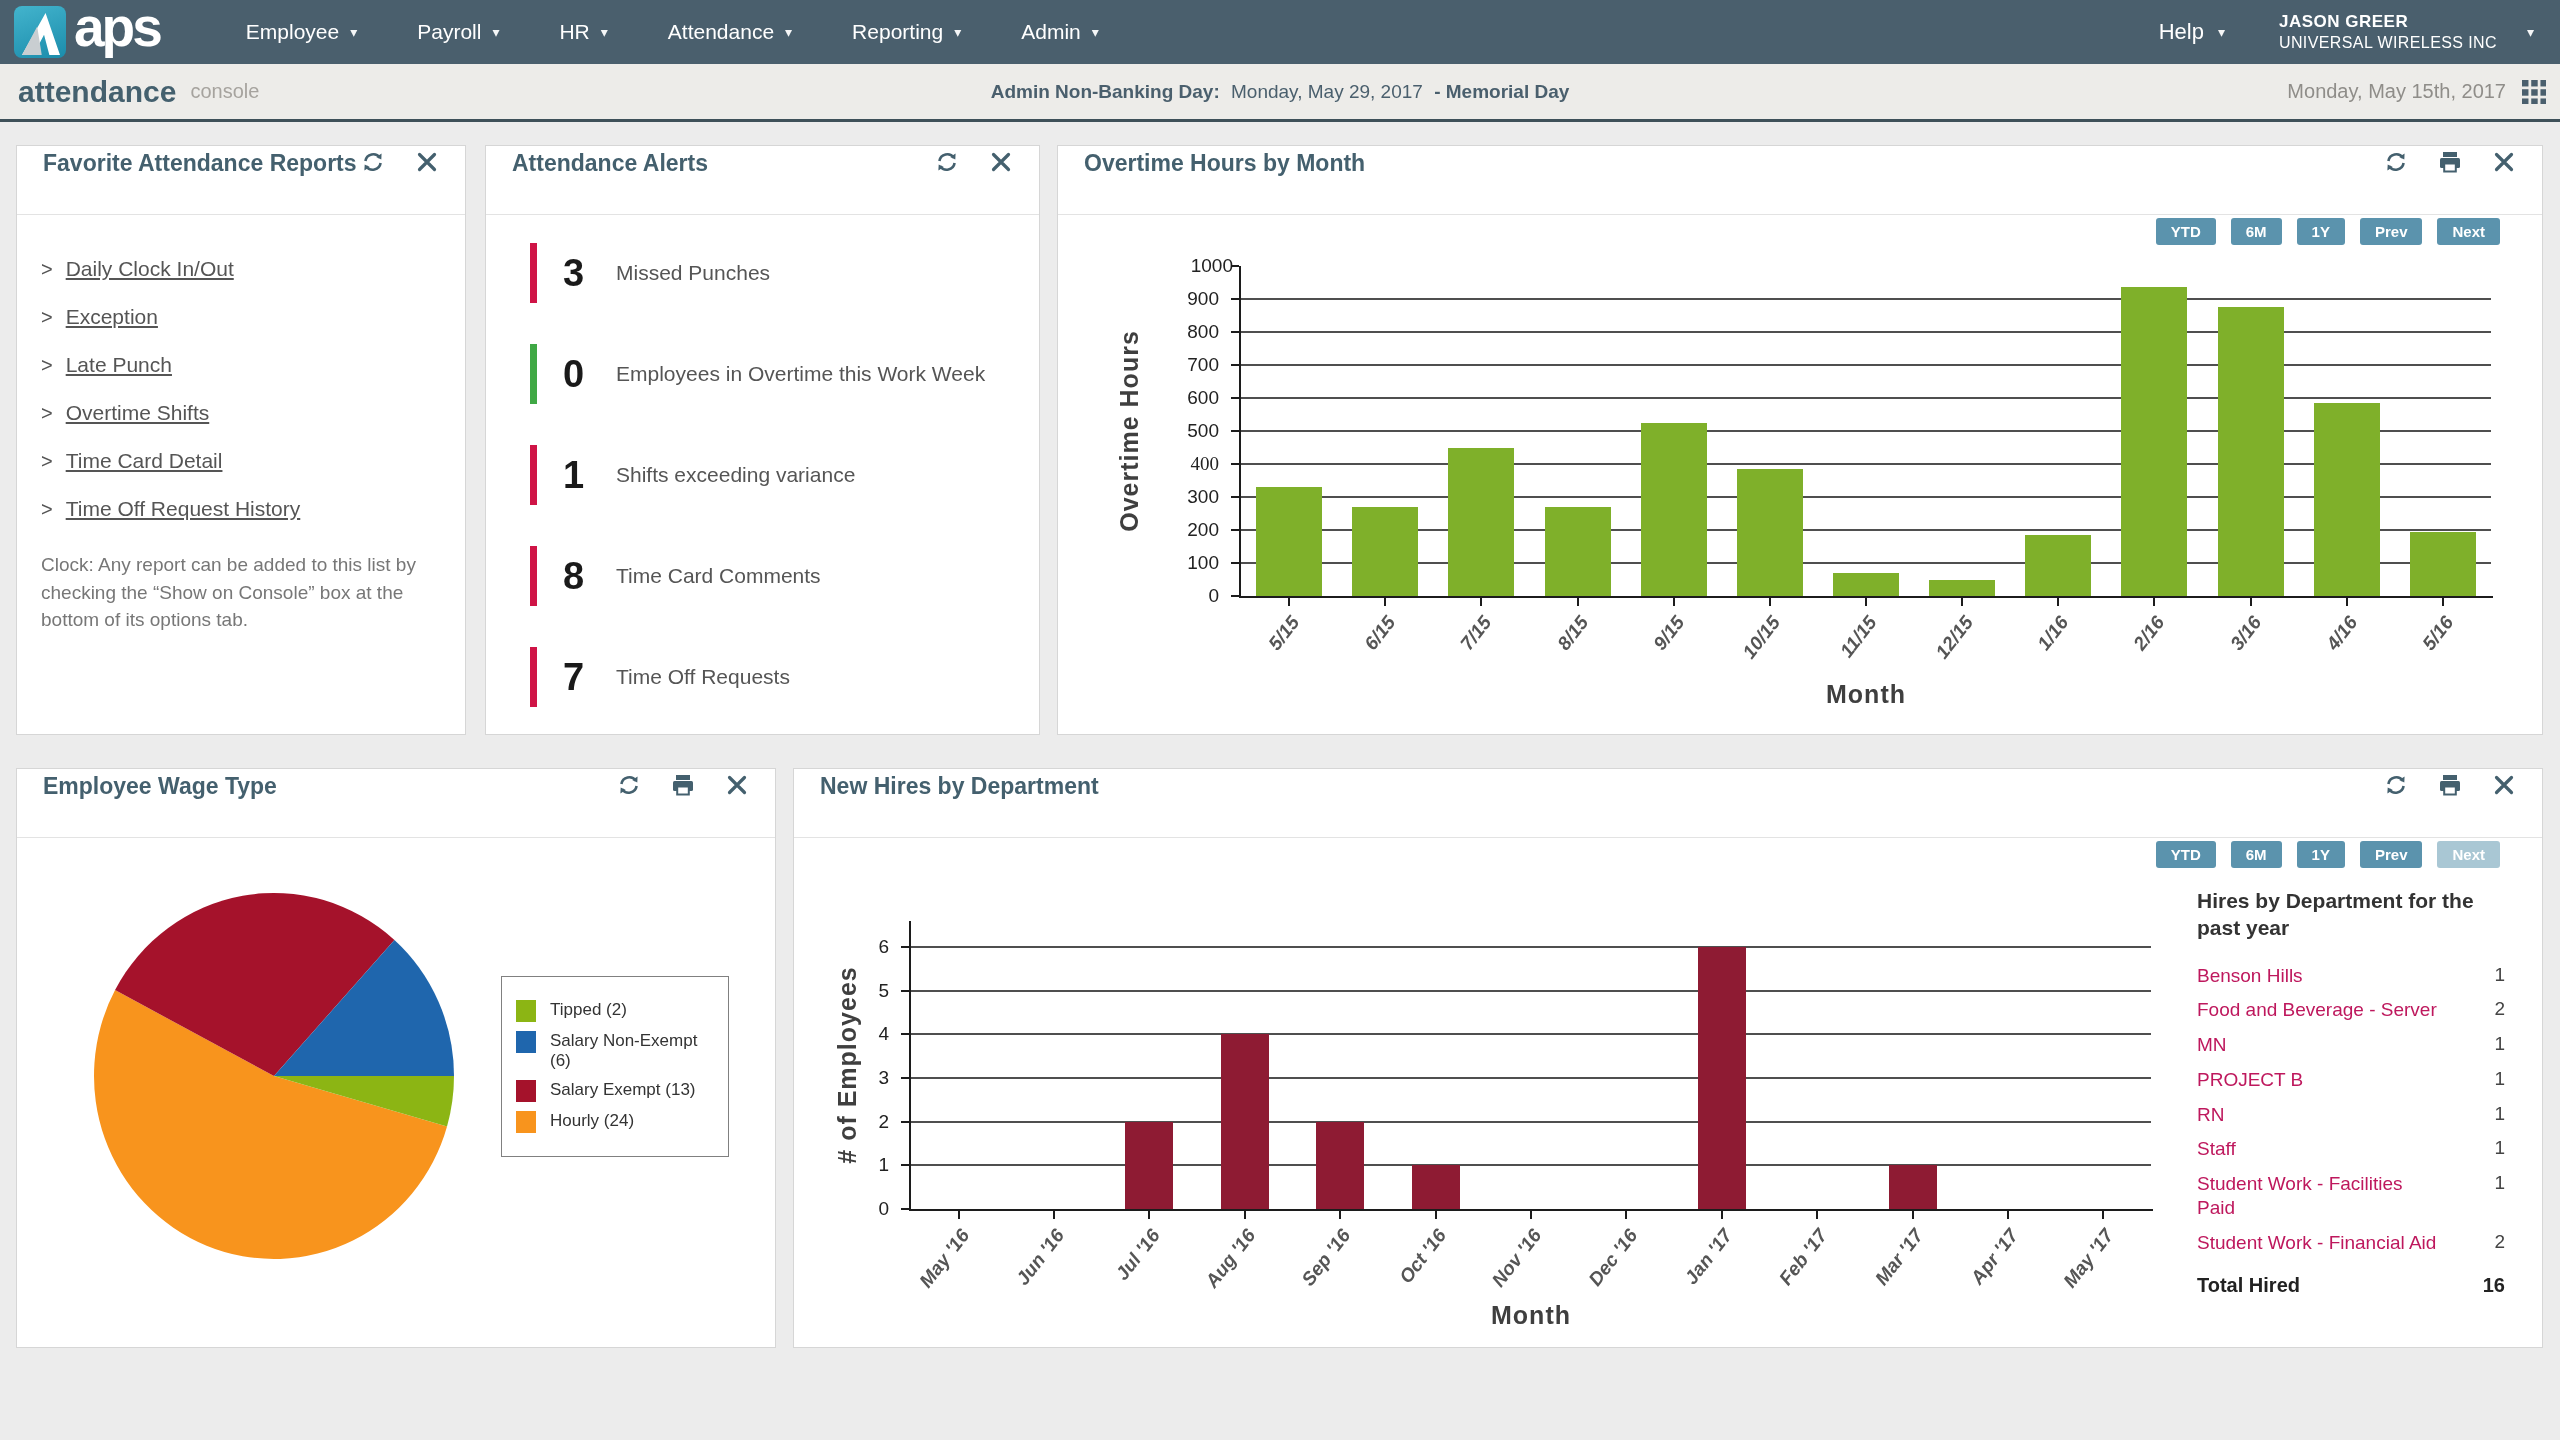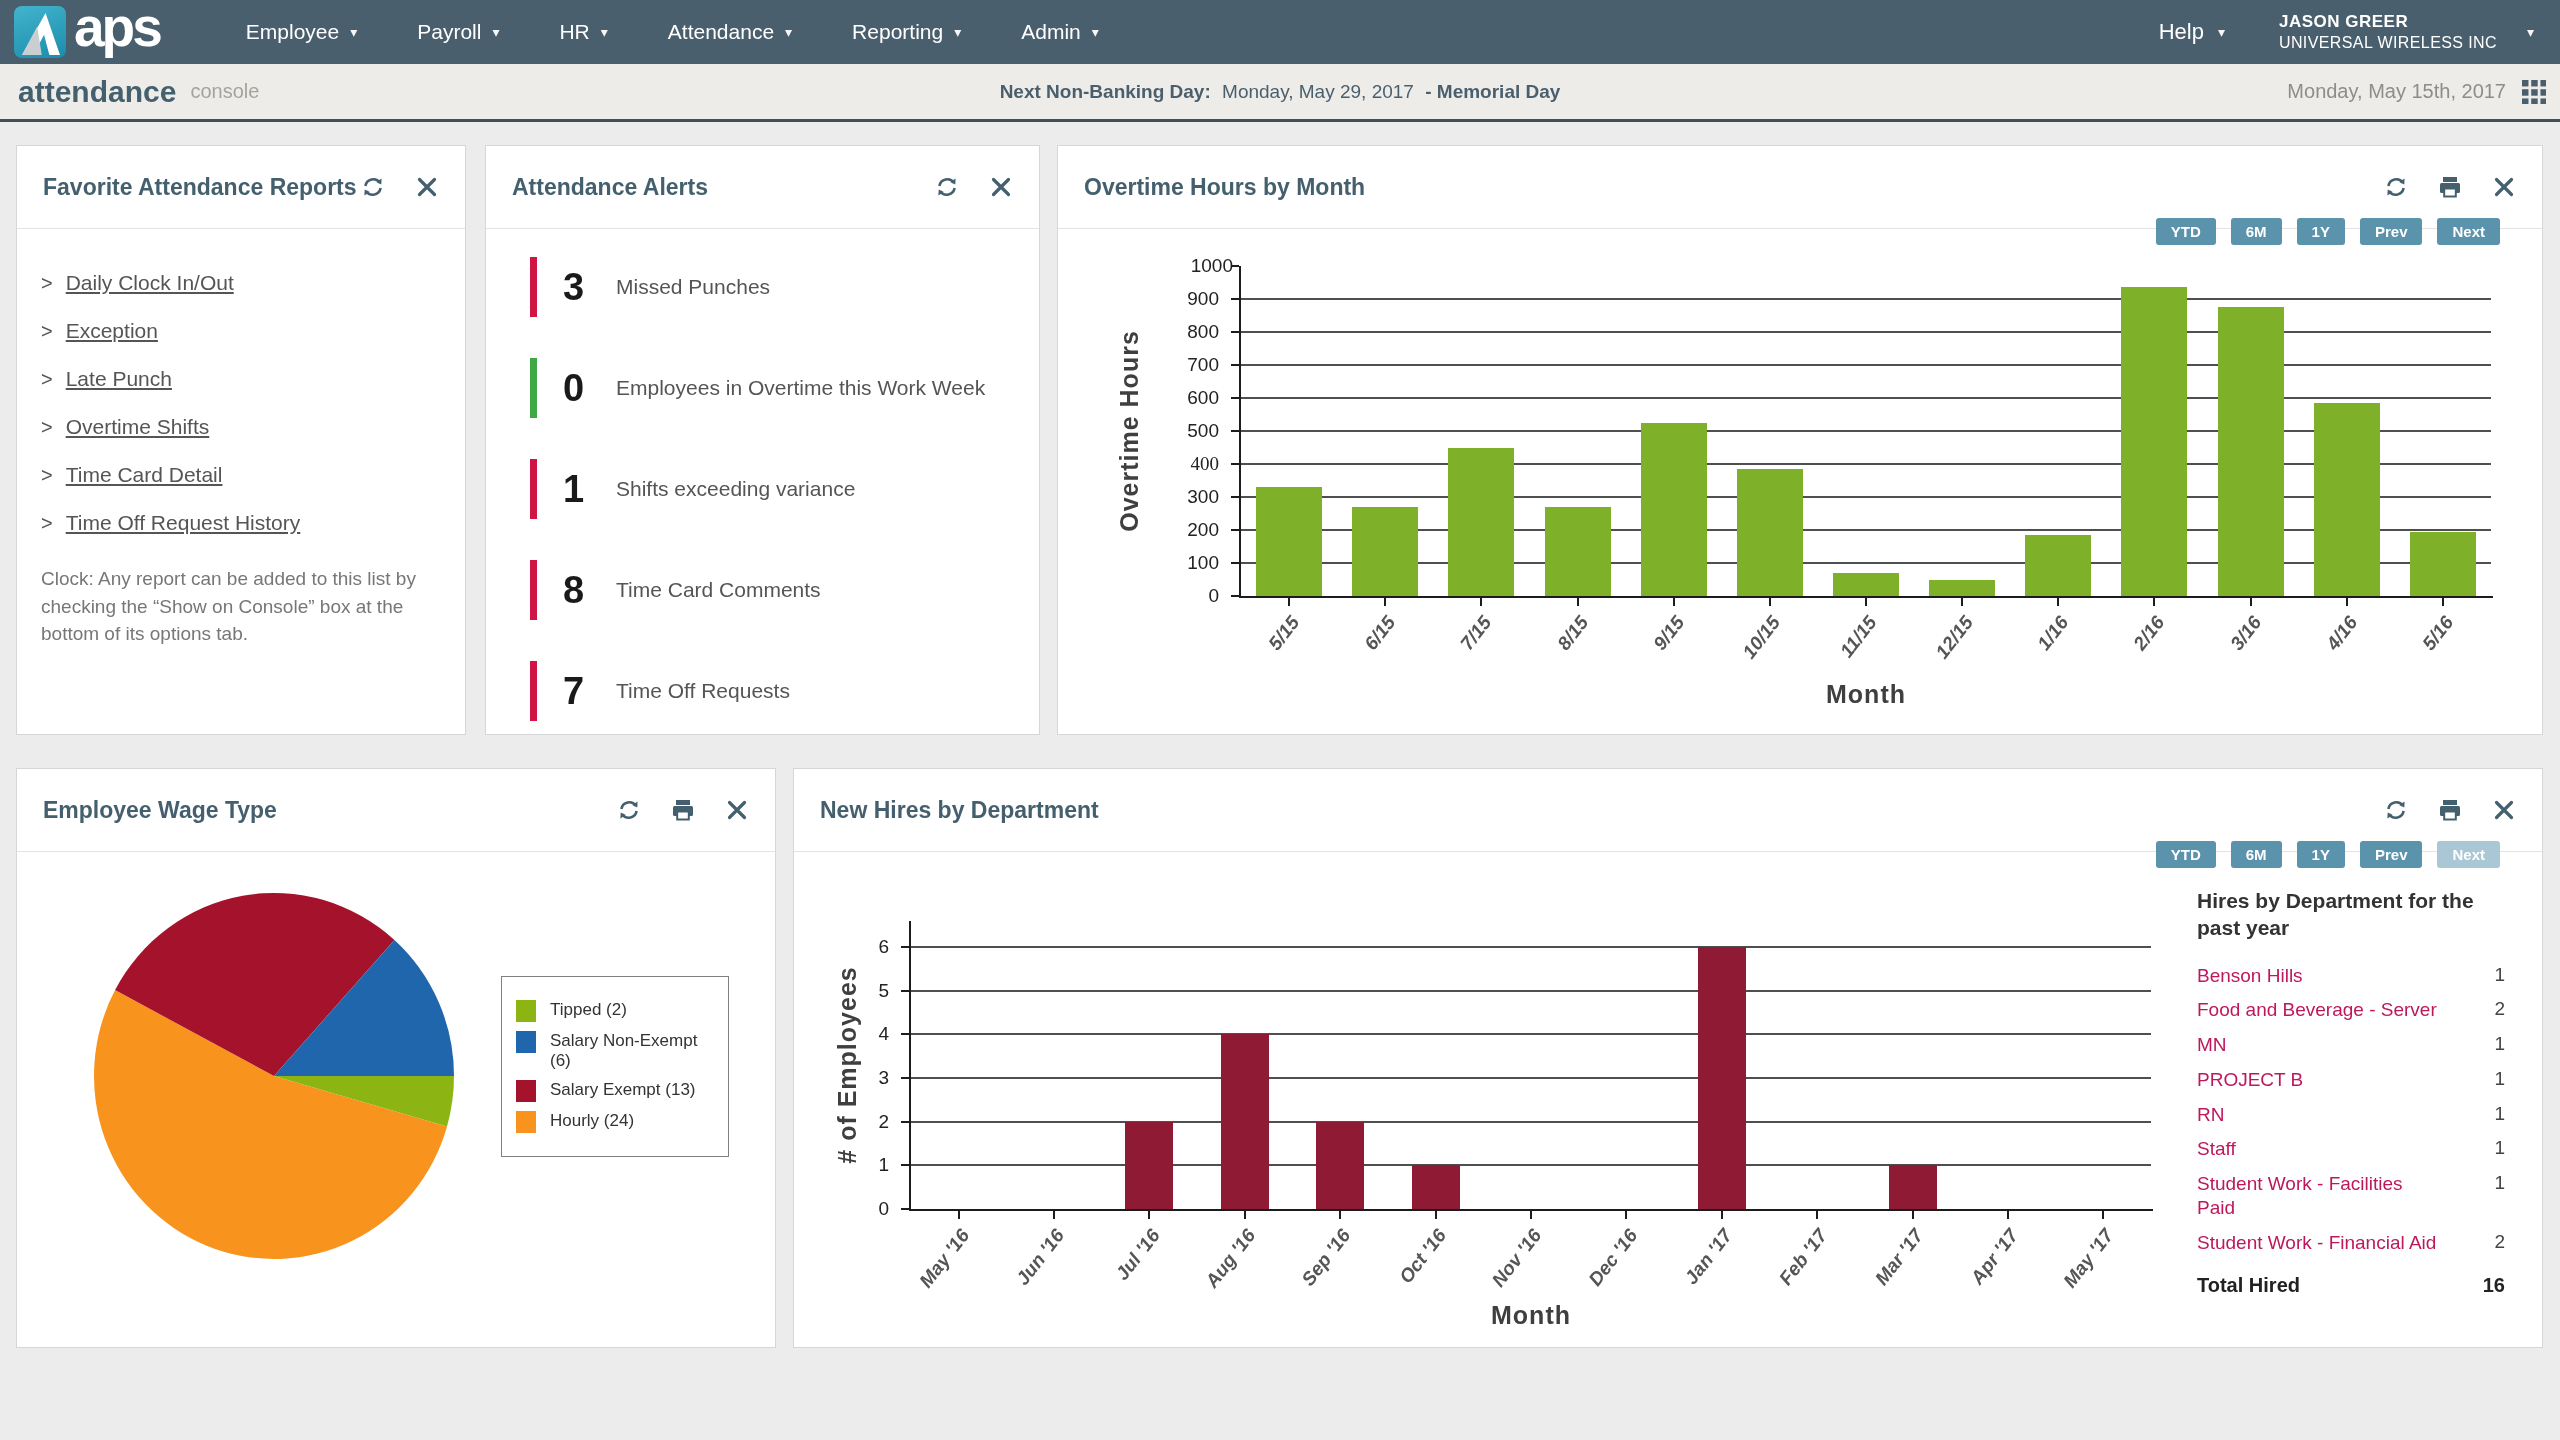--- a/index.html
+++ b/index.html
@@ -24,21 +24,21 @@
   .sh-title{font-size:30px;font-weight:bold;color:#44606e;margin-left:18px}
   .sh-sub{font-size:20px;color:#a6a39e;margin-left:14px}
   .sh-center{position:absolute;left:50%;transform:translateX(-50%);font-size:19px;color:#4a5f6d;white-space:nowrap}
   .sh-center .b{font-weight:bold}
   .sh-center span{margin:0 3px}
   .sh-right{margin-left:auto;display:flex;align-items:center;gap:16px;margin-right:14px}
   .sh-date{font-size:20px;color:#8f8d89}
   .grid-icon{width:26px;height:26px;cursor:pointer}
   
   .panel{position:absolute;background:#fff;border:1px solid #d6d6d6;box-sizing:border-box}
-  .panel-head{height:60px;display:flex;align-items:center;padding:11px 26px;border-bottom:1px solid #e3e3e3}
+  .panel-head{height:60px;display:flex;align-items:flex-start;padding:4px 26px;border-bottom:1px solid #e3e3e3}
   .panel-title{font-size:23px;font-weight:bold;color:#44606e}
   .head-icons{margin-left:auto;display:flex;gap:30px;align-items:center}
   .hicon{width:24px;height:24px;cursor:pointer}
   .hicon svg{width:24px;height:24px;display:block}
   #favorites{left:16px;top:145px;width:450px;height:590px}
   #alerts{left:485px;top:145px;width:555px;height:590px}
   #overtime{left:1057px;top:145px;width:1486px;height:590px}
   #wage{left:16px;top:768px;width:760px;height:580px}
   #hires{left:793px;top:768px;width:1750px;height:580px}
   
@@ -129,21 +129,21 @@
       </div>
       <span class="caret">▾</span>
     </div>
   </div>
 </header>
 
 <div class="subheader">
   <span class="sh-title">attendance</span>
   <span class="sh-sub">console</span>
   <div class="sh-center">
-    <span class="b">Next Non-Banking Day:</span>
+    <span class="b">Admin Non-Banking Day:</span>
     <span>Monday, May 29, 2017</span>
     <span class="b">- Memorial Day</span>
   </div>
   <div class="sh-right">
     <span class="sh-date">Monday, May 15th, 2017</span>
     <span class="grid-icon hicon">
         <svg viewBox="0 0 26 26">
           <rect x="0" y="0" width="7" height="7" fill="#4a5f6d"></rect>
           <rect x="10" y="0" width="7" height="7" fill="#4a5f6d"></rect>
           <rect x="20" y="0" width="7" height="7" fill="#4a5f6d"></rect>

